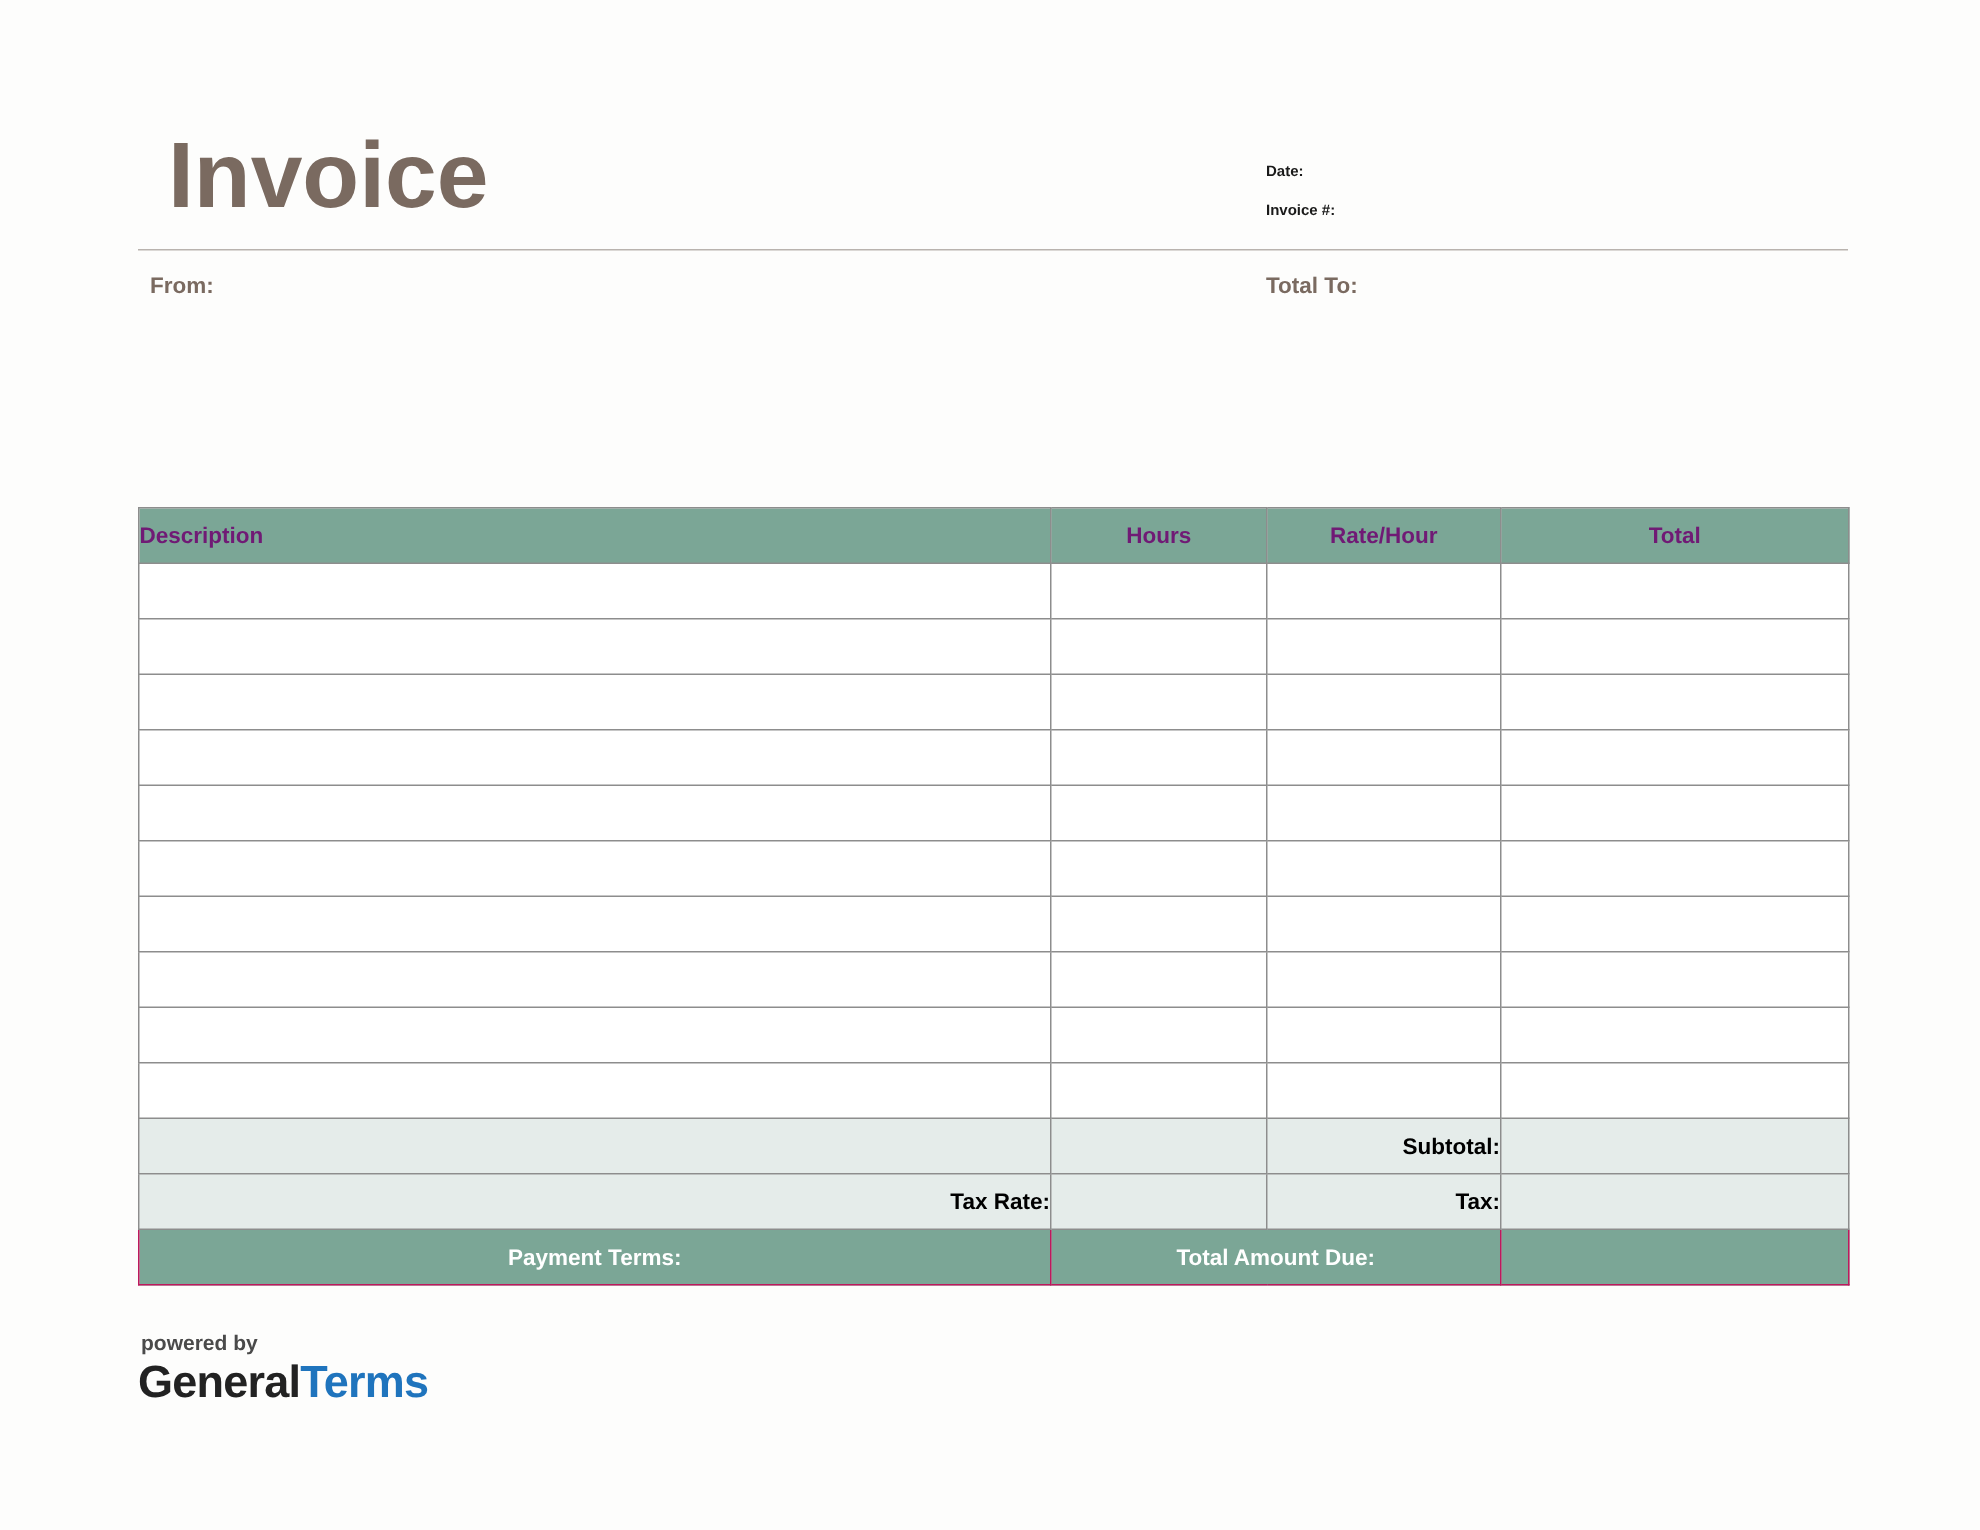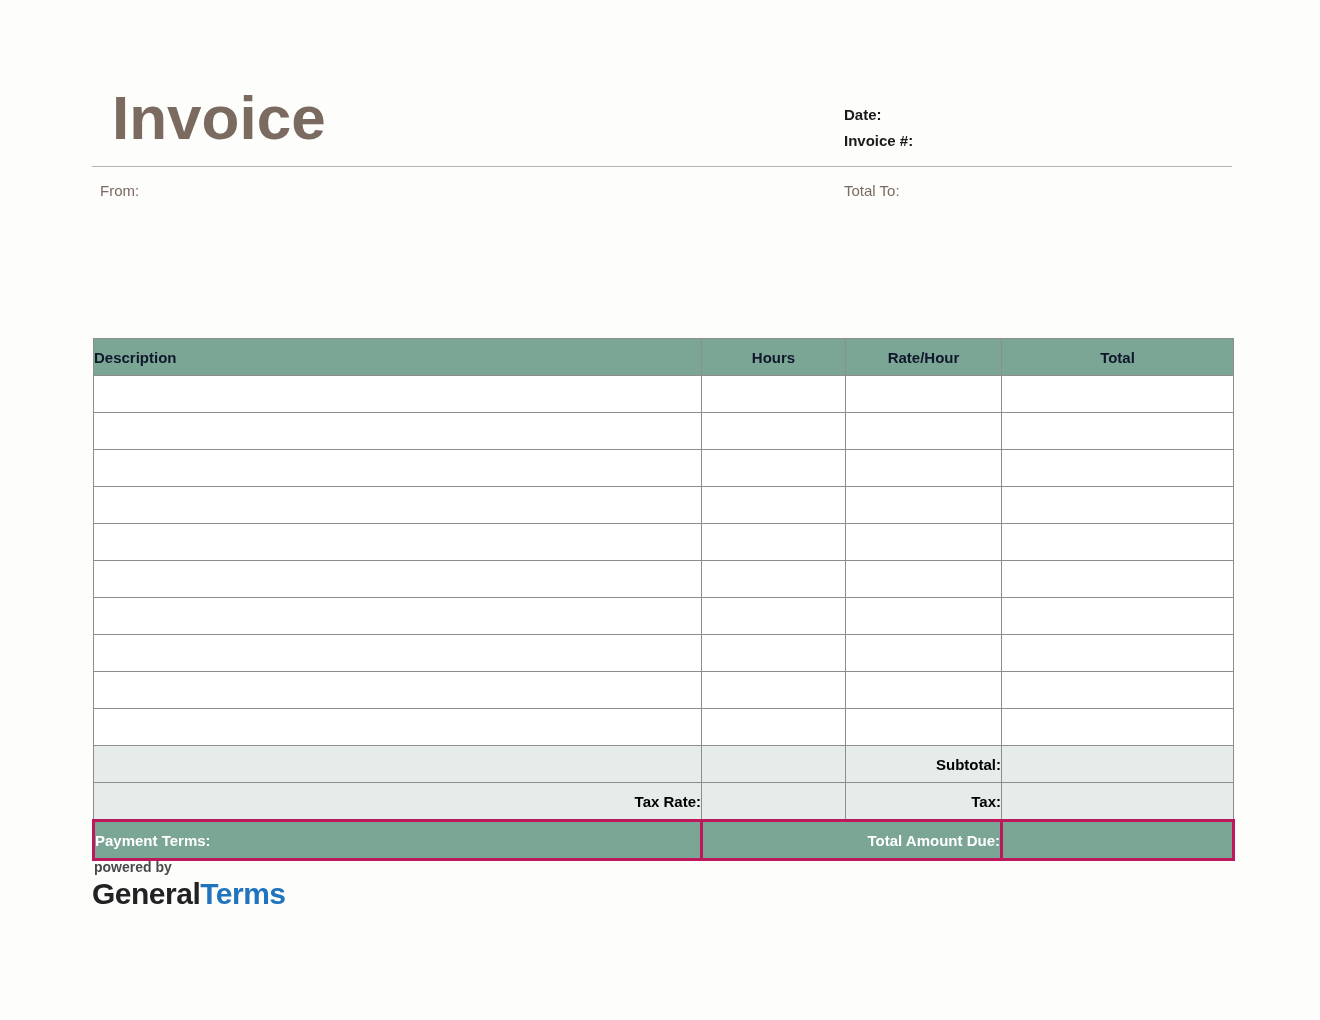--- a/index.html
+++ b/index.html
@@ -43,21 +43,21 @@
     letter-spacing: 0px;
     margin-left: 20px;
   }
   .meta {
     position: absolute;
     left: 752px;
     top: 16px;
     width: 388px;
   }
   .meta-row {
-    font-size: 15px;
+    font-size: 10px;
     font-weight: bold;
     color: #1a1a1a;
     line-height: 26px;
     height: 26px;
   }
   .header-rule {
     position: absolute;
     left: 92px;
     top: 166px;
     width: 1140px;
@@ -69,21 +69,21 @@
   .addr-row {
     position: absolute;
     left: 92px;
     top: 182px;
     width: 1140px;
     height: 24px;
   }
   .addr-label {
     position: absolute;
     font-size: 15px;
-    font-weight: normal;
+    font-weight: bold;
     color: #7a6a60;
   }
   .addr-from { left: 8px; top: 0; }
   .addr-billto { left: 752px; top: 0; }
 
   .addr-space {
     position: absolute;
     left: 92px;
     top: 206px;
     width: 1140px;
@@ -105,21 +105,21 @@
   table.invoice-table td,
   table.invoice-table th {
     border: 1px solid #8d8d8d;
     padding: 0;
     height: 36px;
     font-size: 15px;
     vertical-align: middle;
   }
   thead th {
     background: #7ba696;
-    color: #0f172a;
+    color: #701a75;
     font-weight: bold;
     height: 33px;
     border: 1px solid #7ba696;
   }
   th.col-desc { text-align: left; padding-left: 10px; }
   th.col-hours, th.col-rate, th.col-total { text-align: center; }
 
   .c-desc  { width: 608px; }
   .c-hours { width: 144px; }
   .c-rate  { width: 156px; }
@@ -140,24 +140,25 @@
   td.sum-label {
     text-align: right;
     padding-right: 10px;
     font-weight: bold;
     color: #000;
   }
   td.sum-value { background: #e7edeb; }
 
   tr.total-row td {
     background: #7ba696;
-    border: 3px solid #be185d;
+    border: 1px solid #be185d;
     color: #ffffff;
     font-weight: bold;
     height: 36px;
+    text-align: center;
   }
   td.terms-label {
     text-align: left;
     padding-left: 10px;
   }
   td.total-due-label {
     text-align: right;
     padding-right: 10px;
   }
 
@@ -167,20 +168,21 @@
     left: 92px;
     top: 858px;
     width: 400px;
   }
   .powered {
     font-size: 14px;
     color: #4a4a4a;
     font-weight: bold;
     line-height: 18px;
     margin-left: 2px;
+    margin-top: 28px;
   }
   .brand {
     font-size: 30px;
     line-height: 36px;
     font-weight: bold;
     letter-spacing: -0.5px;
   }
   .brand .general { color: #222222; }
   .brand .blue { color: #1f74bd; }
 </style>

